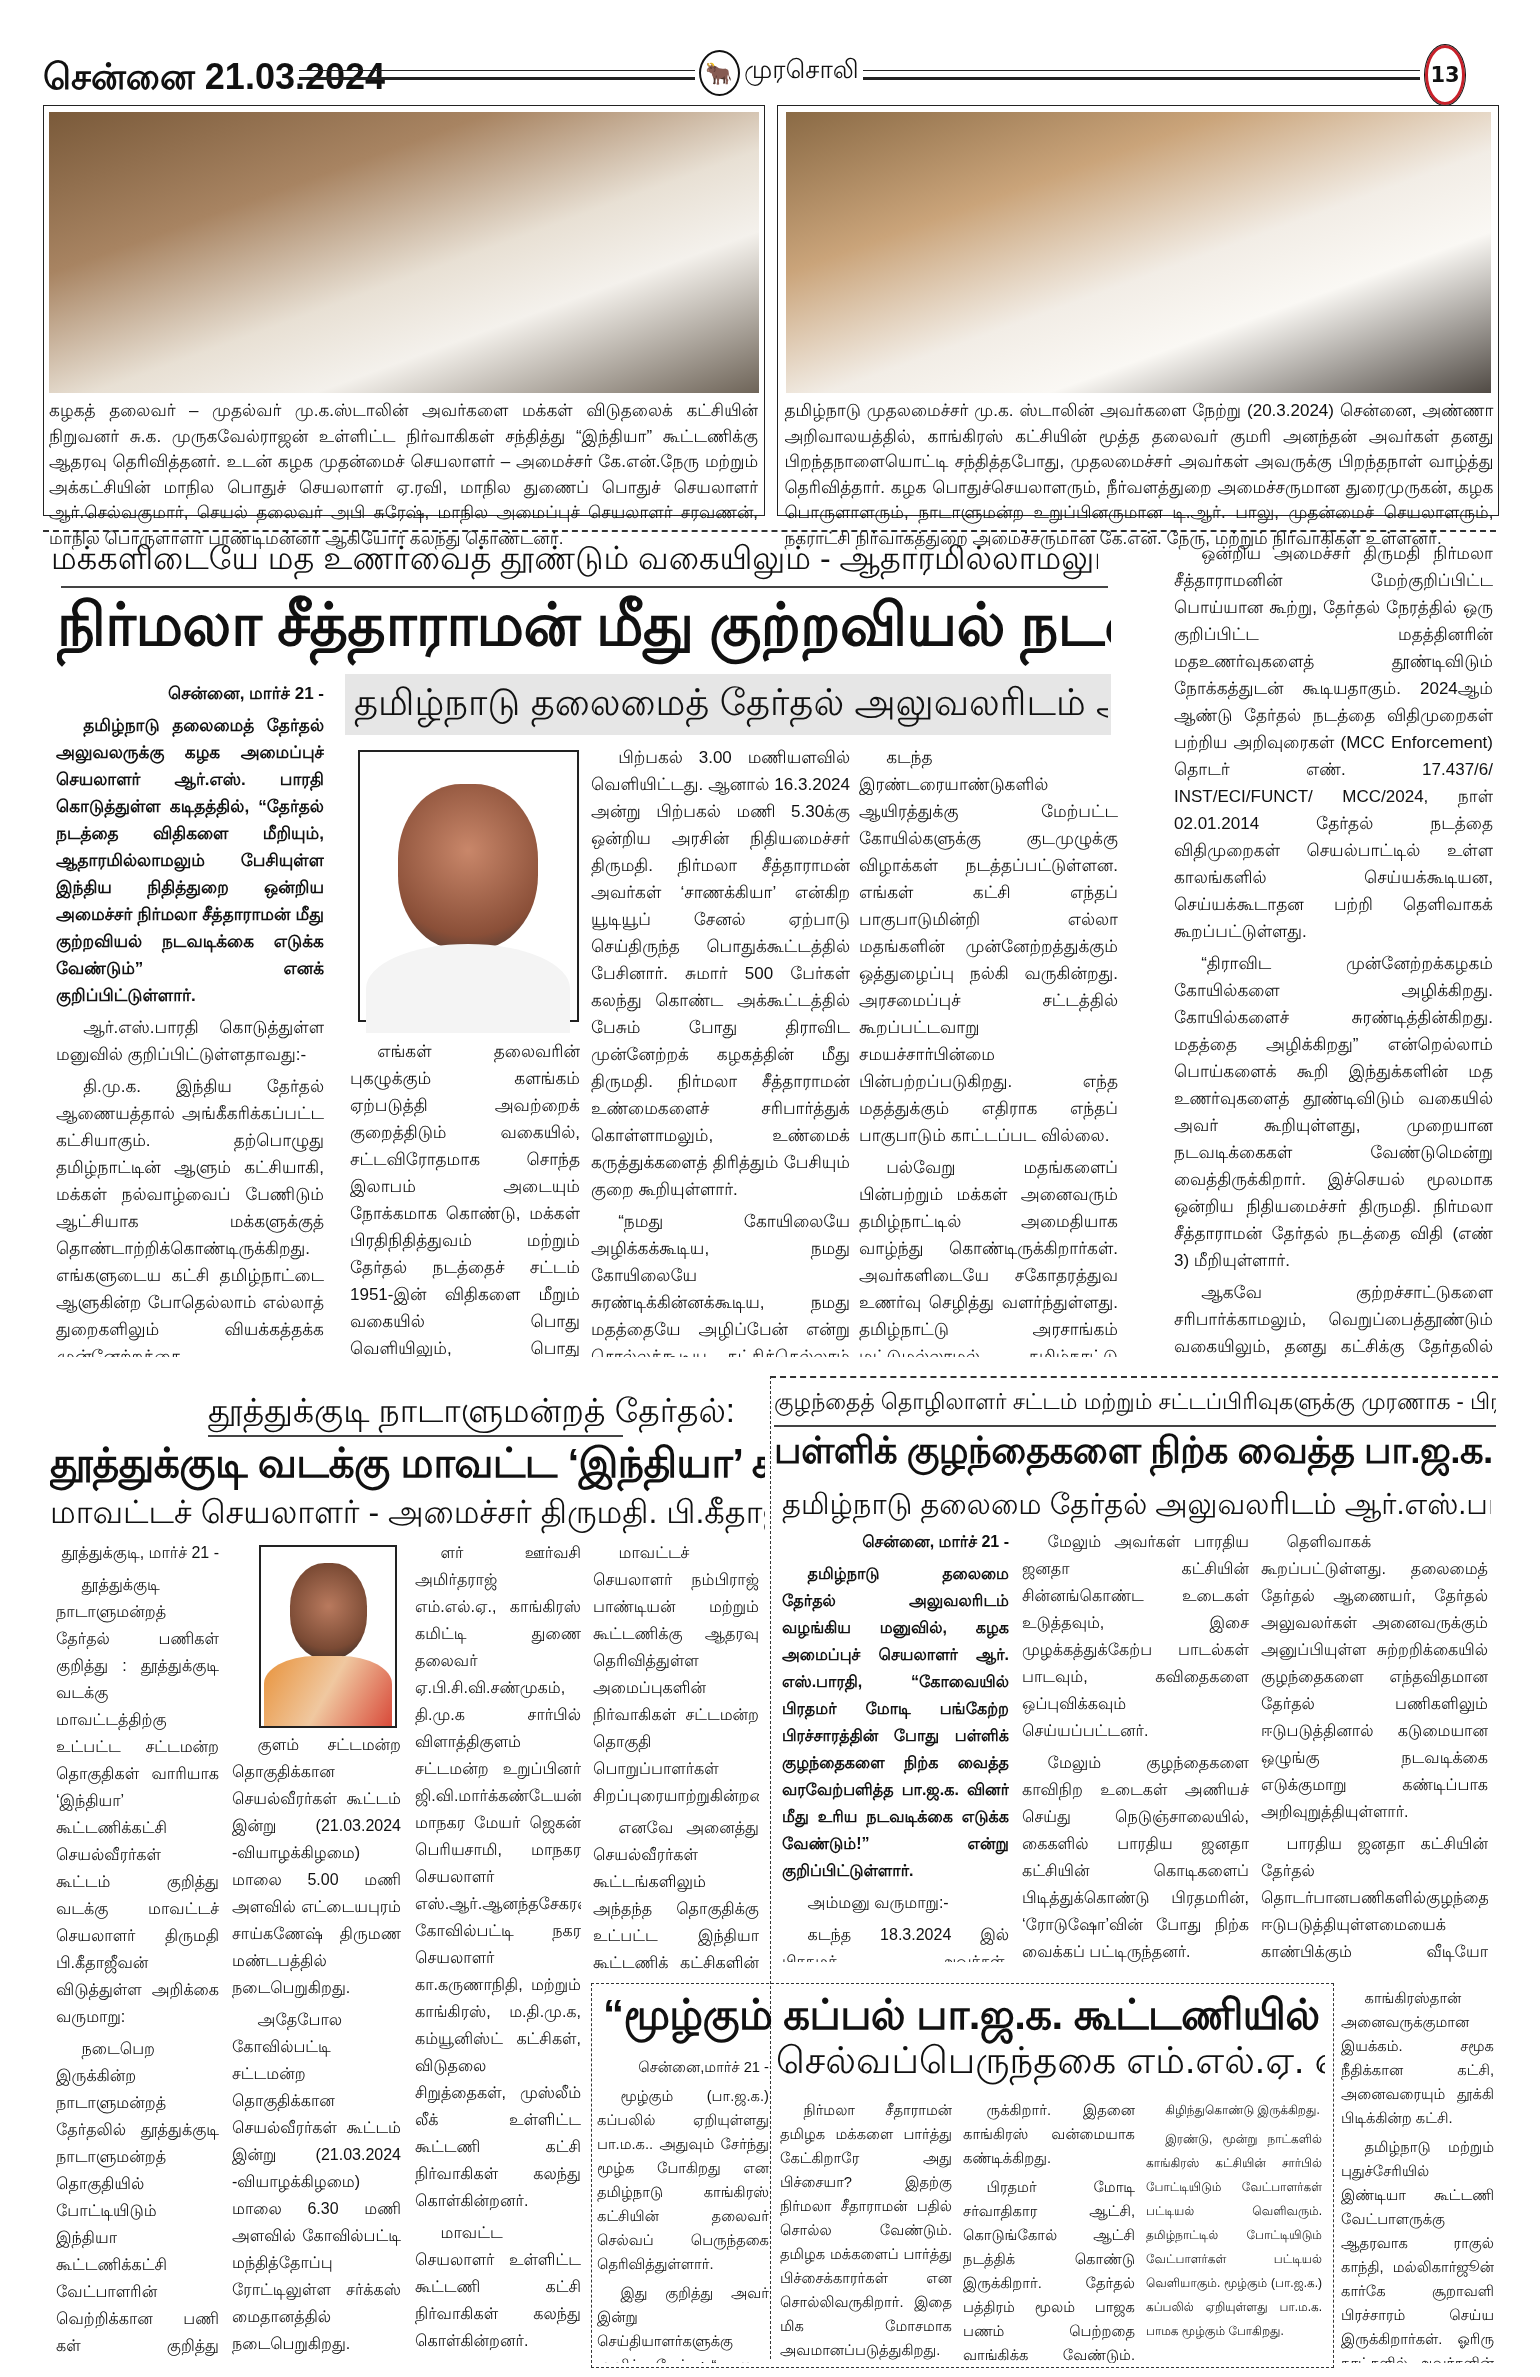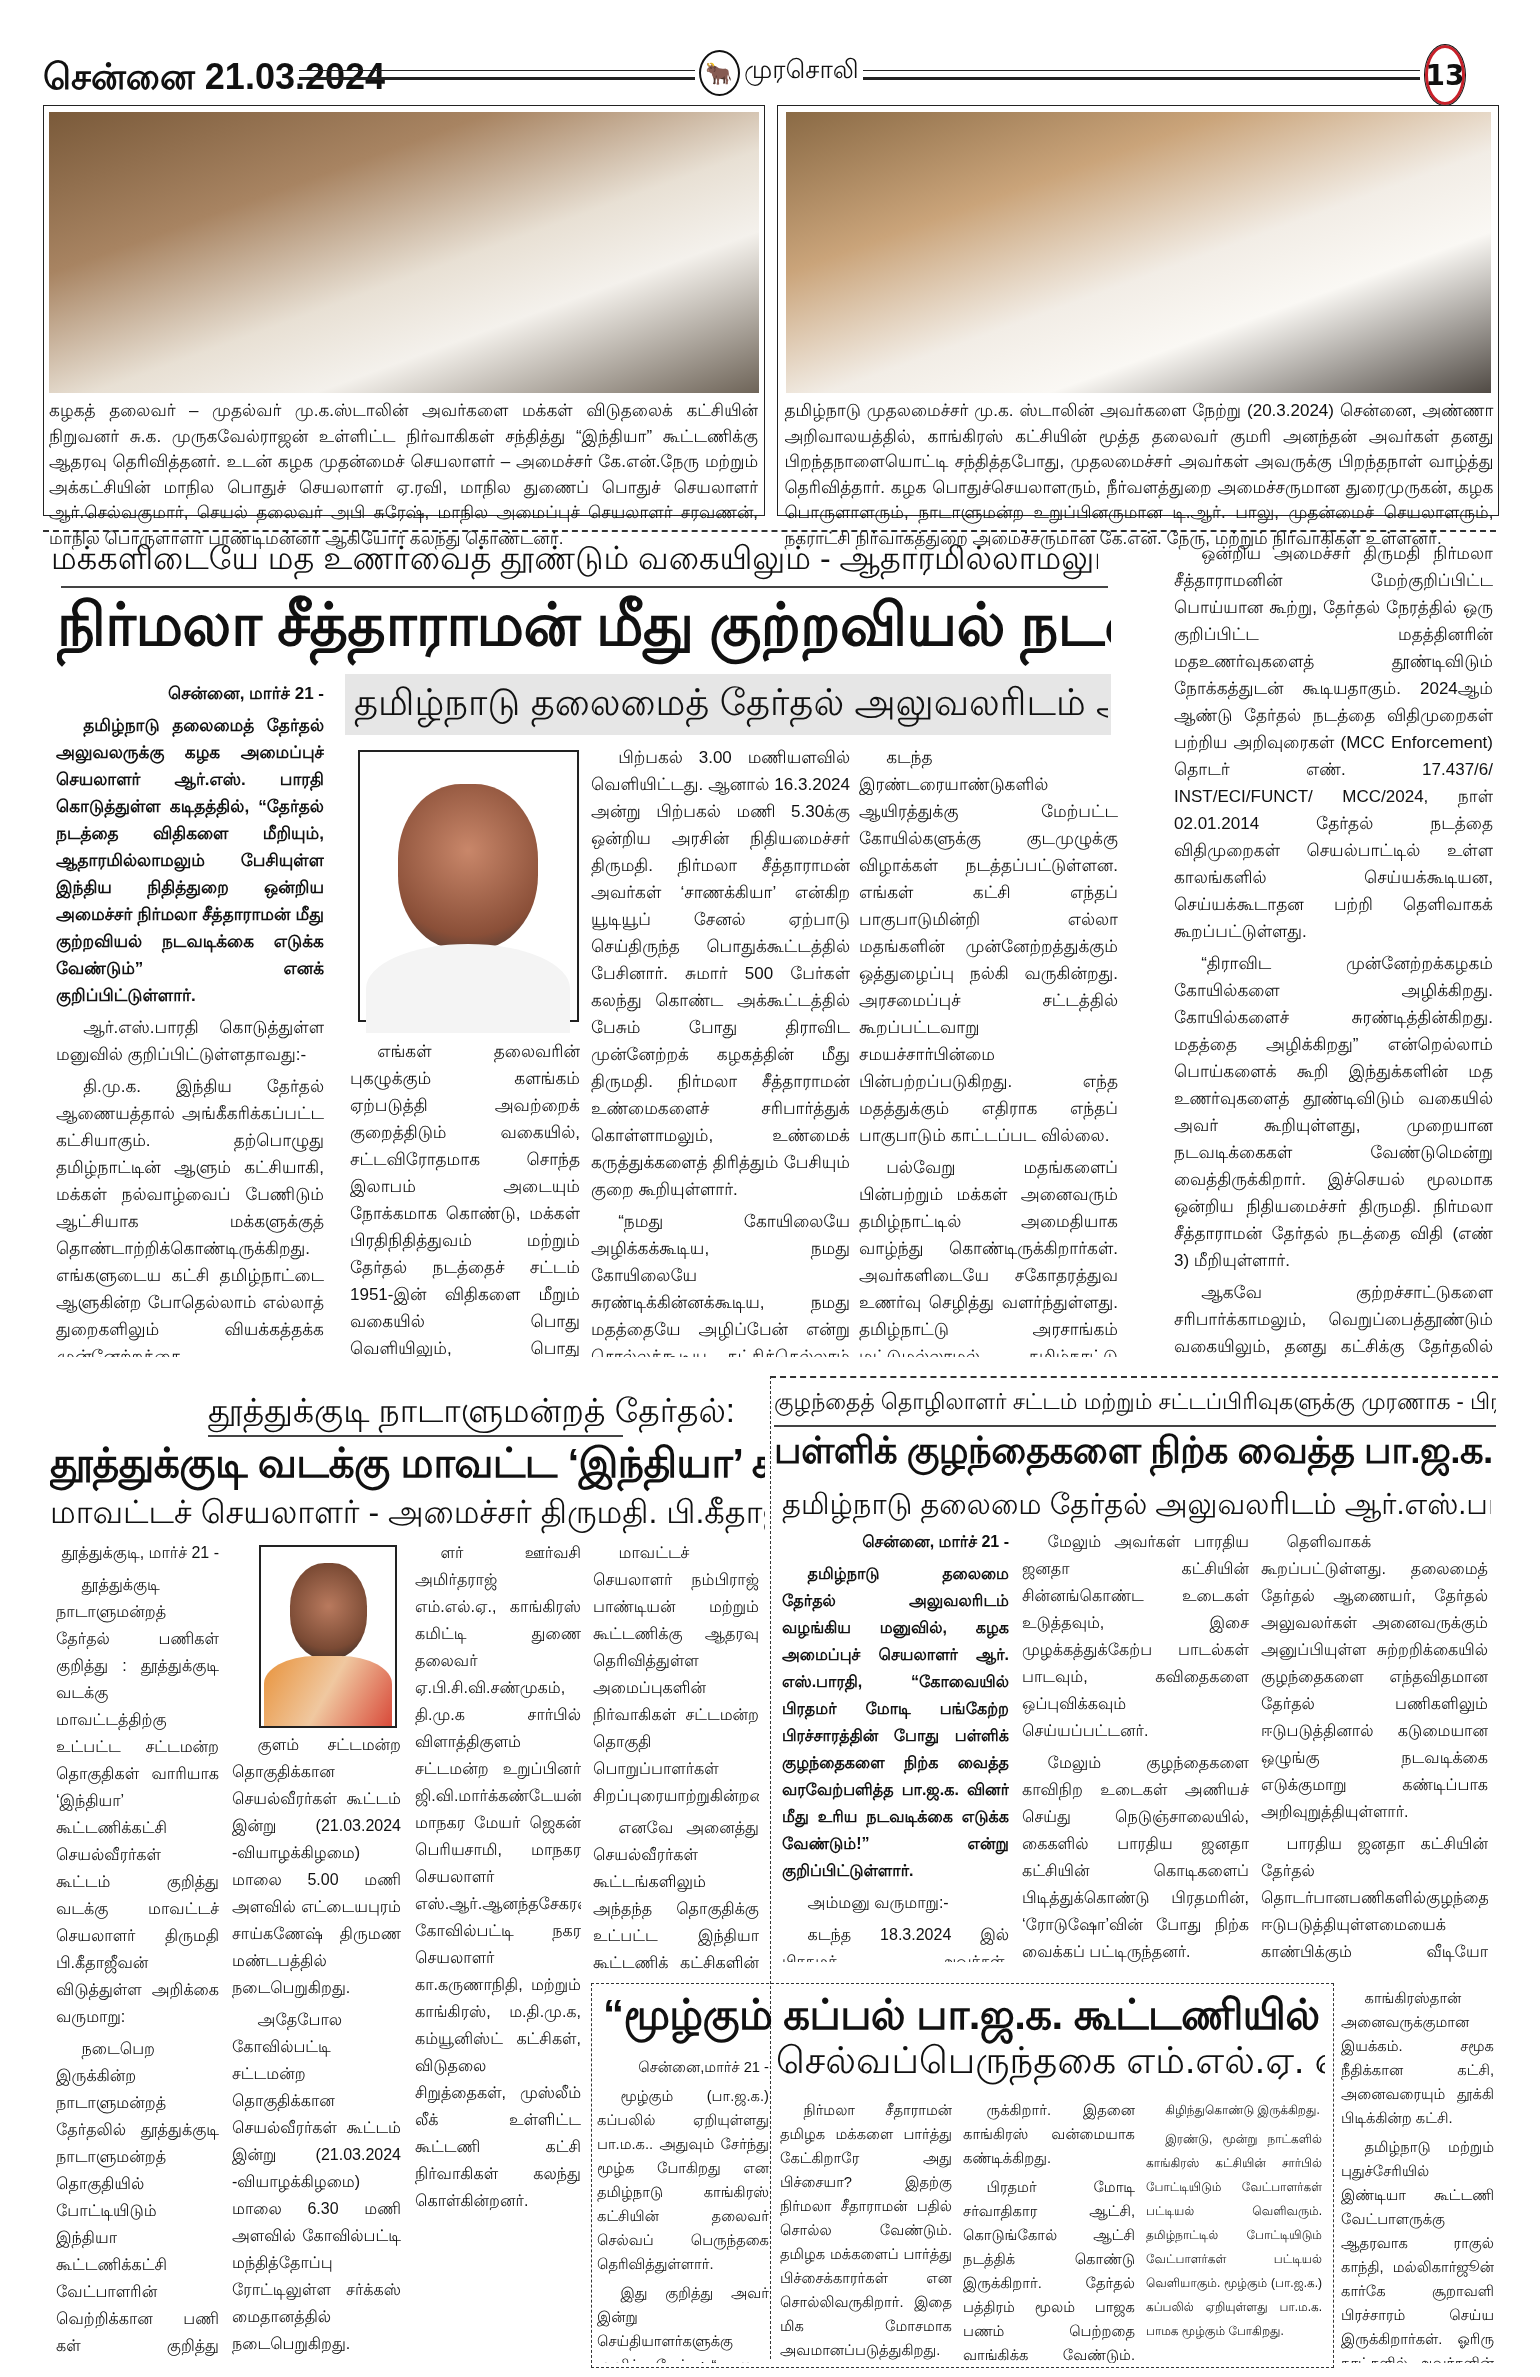--- a/index.html
+++ b/index.html
@@ -2,21 +2,21 @@
 <html style="font-size:10.2px"><head>
 <meta charset="utf-8">
 <style>
   html,body{margin:0;padding:0;background:#fff;}
   body{width:1541px;height:2377px;position:relative;overflow:hidden;font-family:"DejaVu Sans","Liberation Sans",sans-serif;color:#111;}
   .abs{position:absolute;}
   .masthead-date{left:43px;top:56px;font-size:36px;font-weight:bold;font-family:"Liberation Sans",sans-serif;}
   .rule{position:absolute;height:5.7px;border-top:1.9px solid #222;border-bottom:3.2px solid #222;}
   .logo{left:699px;top:50px;width:37px;height:42px;border:2.6px solid #111;border-radius:50%;display:flex;align-items:center;justify-content:center;font-size:22px;}
   .paper-name{left:744px;top:55px;font-size:25.5px;font-family:"Liberation Sans",sans-serif;}
-  .page-num{left:1425px;top:45px;width:34px;height:54px;border:3.2px solid #c8202a;outline:1.9px solid #111;border-radius:50%;display:flex;align-items:center;justify-content:center;font-size:28px;font-weight:bold;}
+  .page-num{left:1425px;top:45px;width:34px;height:54px;border:3.2px solid #c8202a;outline:1.9px solid #111;border-radius:50%;display:flex;align-items:center;justify-content:center;font-size:21px;font-weight:bold;}
   .photo-box{border:1.9px solid #222;background:#fff;}
   .photo{position:absolute;background:linear-gradient(160deg,#7a5a3a 0%,#a88462 30%,#e8e0d4 55%,#f4f1ec 70%,#6e6458 100%);}
   .photo2{background:linear-gradient(160deg,#8a6a45 0%,#caa47a 30%,#f2ede6 55%,#faf8f4 70%,#504a44 100%);}
   .caption{position:absolute;font-size:17px;line-height:25.5px;text-align:justify;font-family:"Liberation Sans",sans-serif;}
   .dash-h{position:absolute;height:0;border-top:2.6px dashed #333;}
   .dash-v{position:absolute;width:0;border-left:1.9px dashed #333;}
   .kicker{position:absolute;font-size:33px;font-family:"Liberation Sans",sans-serif;white-space:nowrap;}
   .kicker-rule{position:absolute;height:0;border-top:2.6px solid #444;}
   .headline{position:absolute;font-weight:bold;font-family:"Liberation Sans",sans-serif;white-space:nowrap;letter-spacing:-0.6px;transform-origin:left top;}
   .subhead{position:absolute;font-family:"Liberation Sans",sans-serif;white-space:nowrap;}
@@ -114,20 +114,21 @@
 </div>
 
 <div class="col" style="left:232px;top:1731px;width:169px;height:632px;font-size:16px;">
   <p>குளம் சட்டமன்ற தொகுதிக்கான செயல்வீரர்கள் கூட்டம் இன்று (21.03.2024 -வியாழக்கிழமை) மாலை 5.00 மணி அளவில் எட்டையபுரம் சாய்கணேஷ் திருமண மண்டபத்தில் நடைபெறுகிறது.</p>
   <p>அதேபோல கோவில்பட்டி சட்டமன்ற தொகுதிக்கான செயல்வீரர்கள் கூட்டம் இன்று (21.03.2024 -வியாழக்கிழமை) மாலை 6.30 மணி அளவில் கோவில்பட்டி மந்தித்தோப்பு ரோட்டிலுள்ள சர்க்கஸ் மைதானத்தில் நடைபெறுகிறது. அனைத்து செயல்வீரர்கள் கூட்டங்களுக்கும் மாவட்டச் செயலாளர் என்ற முறையில் பி.கீதாஜீவன் நான் தலைமை தாங்குகிறேன். கழக துணை பொதுச் செயலாளர் கனிமொழி கருணாநிதி எம்.பி. அவர்கள் சிறப்புரையாற்றுகிறார்.</p>
 
 </div>
 
 <div class="col" style="left:415px;top:1539px;width:166px;height:824px;font-size:16px;">
   <p>ளர் ஊர்வசி அமிர்தராஜ் எம்.எல்.ஏ., காங்கிரஸ் கமிட்டி துணை தலைவர் ஏ.பி.சி.வி.சண்முகம், தி.மு.க சார்பில் விளாத்திகுளம் சட்டமன்ற உறுப்பினர் ஜி.வி.மார்க்கண்டேயன், மாநகர மேயர் ஜெகன் பெரியசாமி, மாநகர செயலாளர் எஸ்.ஆர்.ஆனந்தசேகரன், கோவில்பட்டி நகர செயலாளர் கா.கருணாநிதி, மற்றும் காங்கிரஸ், ம.தி.மு.க, கம்யூனிஸ்ட் கட்சிகள், விடுதலை சிறுத்தைகள், முஸ்லீம் லீக் உள்ளிட்ட கூட்டணி கட்சி நிர்வாகிகள் கலந்து கொள்கின்றனர்.</p>
+  <p>மாவட்ட செயலாளர் உள்ளிட்ட கூட்டணி கட்சி நிர்வாகிகள் கலந்து கொள்கின்றனர்.</p>
 </div>
 
 <div class="col" style="left:593px;top:1539px;width:166px;height:441px;font-size:16px;">
   <p>மாவட்டச் செயலாளர் நம்பிராஜ் பாண்டியன் மற்றும் கூட்டணிக்கு ஆதரவு தெரிவித்துள்ள அமைப்புகளின் நிர்வாகிகள் சட்டமன்ற தொகுதி பொறுப்பாளர்கள் சிறப்புரையாற்றுகின்றனர்.</p>
   <p>எனவே அனைத்து செயல்வீரர்கள் கூட்டங்களிலும் அந்தந்த தொகுதிக்கு உட்பட்ட இந்தியா கூட்டணிக் கட்சிகளின் நிர்வாகிகள், செயல்வீரர்கள், பொது மக்கள் அனைவரும் திரளாக கலந்துகொள்ள வேண்டும் என கேட்டுக் கொள்கிறேன்.</p>
 
 </div>
 
 <div class="kicker" style="left:774px;top:1389px;font-size:22px;width:722px;overflow:hidden;">குழந்தைத் தொழிலாளர் சட்டம் மற்றும் சட்டப்பிரிவுகளுக்கு முரணாக - பிரதமர் வருகையின் போது வரவேற்பளிக்க</div>
 <div class="kicker-rule" style="left:774px;top:1425px;width:722px;"></div>

